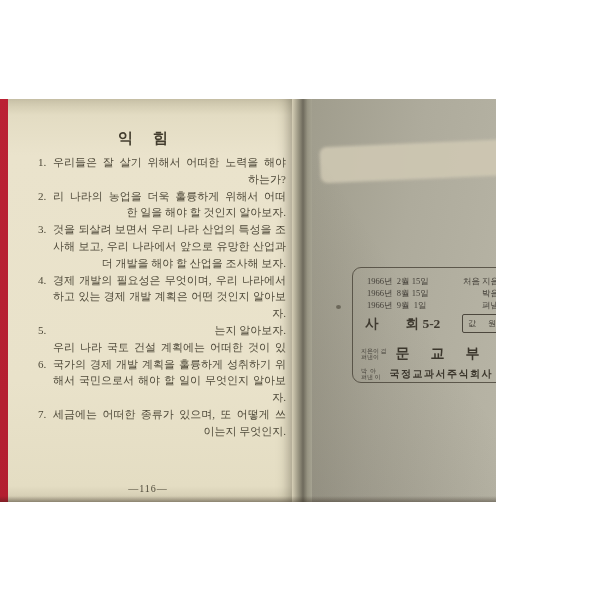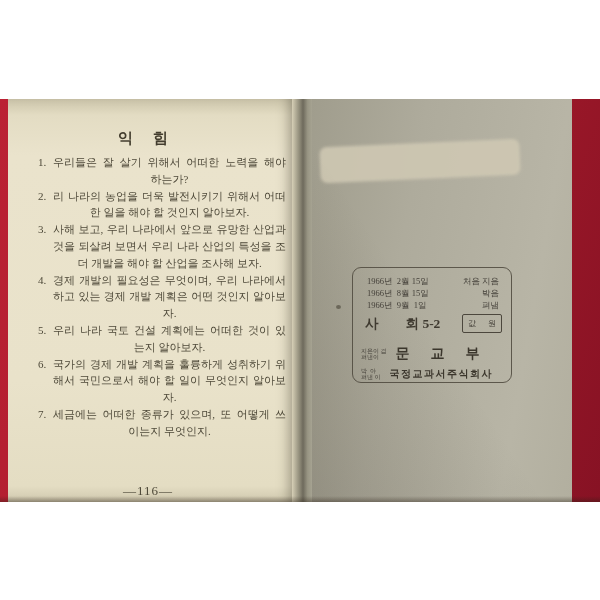--- a/index.html
+++ b/index.html
@@ -1,17 +1,17 @@
 <!DOCTYPE html>
 <html><head>
 <meta charset="utf-8">
 <style>
   html,body{margin:0;padding:0;width:600px;height:600px;background:#ffffff;
     font-family:"Liberation Serif","DejaVu Serif",serif;}
-  .photo{position:absolute;top:99px;left:0;width:600px;height:403px;overflow:hidden;
+  .photo{position:absolute;top:99px;left:0;width:496px;height:403px;overflow:hidden;
     background:linear-gradient(110deg,#bb2134 0%,#a81b2b 55%,#871224 100%);}
   .photo::after{content:"";position:absolute;left:0;right:0;bottom:0;height:6px;
     background:linear-gradient(180deg,rgba(40,30,20,0) 0%,rgba(40,30,20,.38) 100%);pointer-events:none;}
   .page-left{position:absolute;left:8px;top:0;width:284px;height:100%;
     background:linear-gradient(180deg,#cbc4aa 0%,#e3dcc3 4%,#eae3cc 14%,#e9e2ca 70%,#e4ddc3 96%,#cfc8ae 100%);
     box-shadow:inset -10px 0 12px -7px rgba(90,85,70,.5);}
   .gutter{position:absolute;left:292px;top:0;width:20px;height:100%;
     background:linear-gradient(90deg,#d6cfb6 0%,#8b8775 40%,#6e6a5c 55%,#989583 78%,#a6a392 100%);}
   .page-right{position:absolute;left:312px;top:0;width:260px;height:100%;
     background:linear-gradient(100deg,#a09d8d 0%,#aeab9c 35%,#b8b5a6 78%,#b2af9f 100%);}
@@ -19,23 +19,23 @@
     background:linear-gradient(to top right,rgba(60,55,45,.20) 0%,rgba(60,55,45,0) 45%);}
   .page-title{position:absolute;top:30px;left:110px;font-size:15px;font-weight:bold;
     color:#433d2e;white-space:pre;letter-spacing:1px;}
   .items{position:absolute;top:55px;left:30px;width:248px;font-size:11px;
     line-height:16.8px;color:#4e4939;}
   .item{display:flex;}
   .num{flex:none;width:15px;}
   .itext{flex:1;}
   .ln{display:block;white-space:normal;}
   .jl{text-align:justify;text-align-last:justify;}
-  .ll{text-align:center;}
+  .ll{text-align:right;}
   .pagenum{position:absolute;top:384px;left:95px;width:90px;text-align:center;
-    font-size:13px;letter-spacing:1px;color:#4e4939;}
+    font-size:10px;letter-spacing:1px;color:#4e4939;}
   .tape{position:absolute;top:44px;left:8px;width:200px;height:36px;background:#cfc8b3;
     border-radius:7px;transform:rotate(-2.5deg);filter:blur(1.5px);opacity:.9;}
   .speck{position:absolute;top:206px;left:24px;width:5px;height:4px;background:#6f6b5d;border-radius:50%;}
   .stamp{position:absolute;left:40px;top:168px;width:158px;height:114px;
     border:1.6px solid #5c574b;border-radius:9px;color:#45413a;}
   .dates{position:absolute;top:7px;left:14px;right:12px;font-size:8.5px;line-height:12px;}
   .drow{display:flex;justify-content:space-between;white-space:pre;}
   .subject-row{position:absolute;top:46px;left:12px;right:9px;display:flex;align-items:center;}
   .subject{font-size:13.5px;font-weight:bold;white-space:pre;color:#3f3a30;}
   .price-box{margin-left:auto;border:1.5px solid #4c473d;border-radius:2px;
@@ -58,45 +58,45 @@
         <div class="item">
           <span class="num">1.</span>
           <span class="itext">
             <span class="ln jl">우리들은 잘 살기 위해서 어떠한 노력을 해야</span>
             <span class="ln ll">하는가?</span>
           </span>
         </div>
         <div class="item">
           <span class="num">2.</span>
           <span class="itext">
-            <span class="ln jl">리 나라의 농업을 더욱 발전시키기 위해서 어떠</span>
+            <span class="ln jl">리 나라의 농업을 더욱 훌륭하게 위해서 어떠</span>
             <span class="ln ll">한 일을 해야 할 것인지 알아보자.</span>
           </span>
         </div>
         <div class="item">
           <span class="num">3.</span>
           <span class="itext">
+            <span class="ln jl">것을 되살려 보면서 우리 나라 산업의 특성을 조</span>
             <span class="ln jl">사해 보고, 우리 나라에서 앞으로 유망한 산업과</span>
-            <span class="ln jl">것을 되살려 보면서 우리 나라 산업의 특성을 조</span>
             <span class="ln ll">더 개발을 해야 할 산업을 조사해 보자.</span>
           </span>
         </div>
         <div class="item">
           <span class="num">4.</span>
           <span class="itext">
             <span class="ln jl">경제 개발의 필요성은 무엇이며, 우리 나라에서</span>
             <span class="ln jl">하고 있는 경제 개발 계획은 어떤 것인지 알아보</span>
             <span class="ln ll">자.</span>
           </span>
         </div>
         <div class="item">
           <span class="num">5.</span>
           <span class="itext">
+            <span class="ln ll">는지 알아보자.</span>
             <span class="ln jl">우리 나라 국토 건설 계획에는 어떠한 것이 있</span>
-            <span class="ln ll">는지 알아보자.</span>
           </span>
         </div>
         <div class="item">
           <span class="num">6.</span>
           <span class="itext">
             <span class="ln jl">국가의 경제 개발 계획을 훌륭하게 성취하기 위</span>
             <span class="ln jl">해서 국민으로서 해야 할 일이 무엇인지 알아보</span>
             <span class="ln ll">자.</span>
           </span>
         </div>

